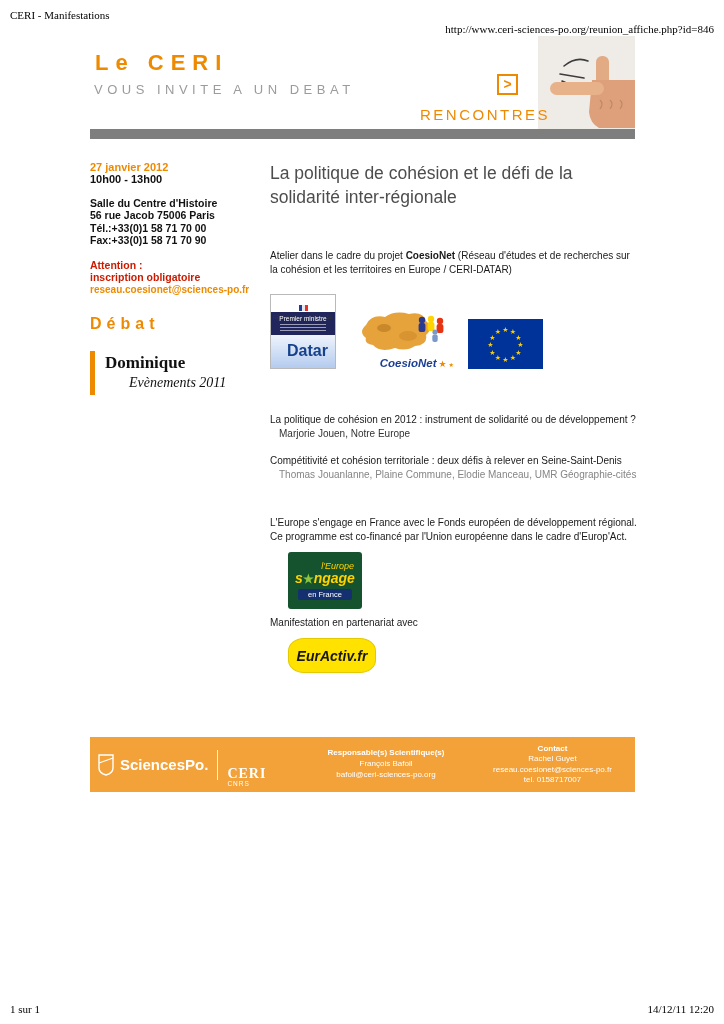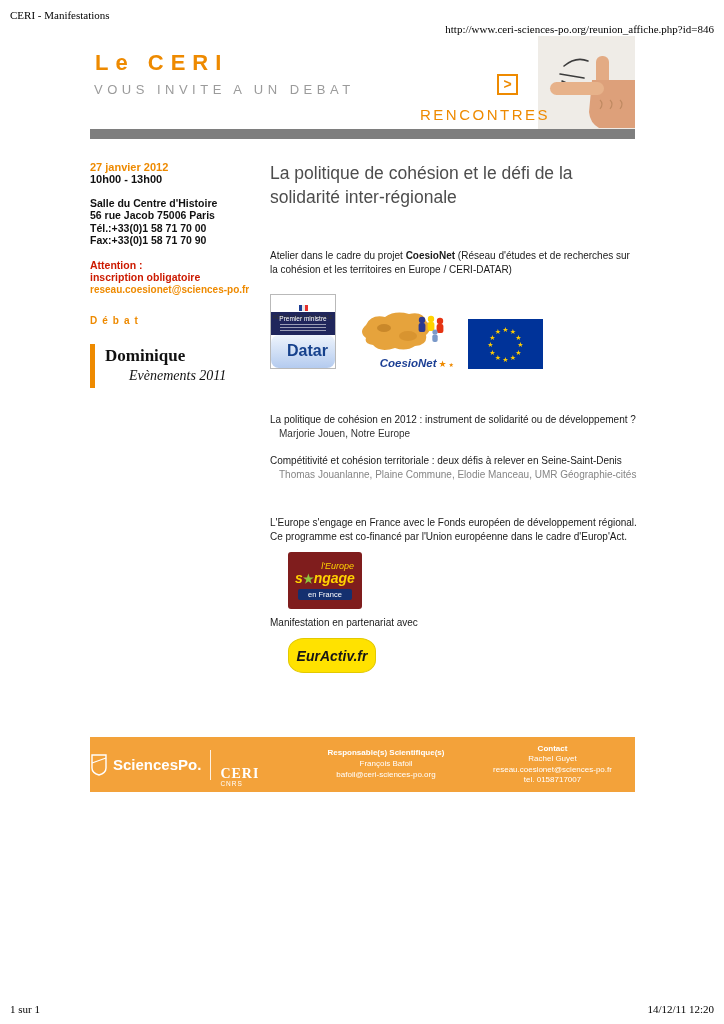--- a/index.html
+++ b/index.html
@@ -28,21 +28,21 @@
              color: #ee8a00; }
   .gray-bar { position: absolute; left: 90px; top: 129px; width: 545px; height: 10px; background: #7e7e7e; }
 
   
   .sidebar { position: absolute; left: 90px; top: 161px; width: 178px; font-size: 10.5px; color: #111; }
   .sb-date { color: #ee8a00; font-weight: bold; font-size: 11px; }
   .sb-time { font-weight: bold; font-size: 11px; margin-bottom: 12px; }
   .sb-venue div { font-weight: bold; line-height: 1.18; }
   .sb-attention { margin-top: 12px; color: #cc1a00; font-weight: bold; line-height: 1.18; }
   .sb-email { color: #ee8a00; font-weight: bold; font-size: 10px; margin-top: 1px; text-decoration: none; display:block; }
-  .sb-debat { margin-top: 20px; color: #ee8a00; font-weight: bold; font-size: 10px; letter-spacing: 5px; }
+  .sb-debat { margin-top: 20px; color: #ee8a00; font-weight: bold; font-size: 16px; letter-spacing: 5px; }
   .sb-calendar { margin-top: 18px; border-left: 5px solid #ee8a00; padding: 2px 0 4px 10px;
                  font-family: "Liberation Serif", serif; }
   .cal-title { font-weight: bold; font-size: 17px; color: #111; }
   .cal-sub   { font-style: italic; font-size: 14px; color: #111; margin-top: 2px; margin-left: 24px; }
 
   
   .main { position: absolute; left: 270px; top: 162px; width: 370px; }
   .main-title { font-size: 17.5px; font-weight: 400; color: #4d4d4d; line-height: 1.35;
                 max-width: 350px; margin-bottom: 40px; }
   .intro { font-size: 10px; color: #1a1a1a; line-height: 1.35; margin-bottom: 18px; }
@@ -50,54 +50,54 @@
 
   .logos-row { display: flex; align-items: flex-end; gap: 14px; margin-bottom: 44px; }
   .logo-datar { width: 66px; border: 1px solid #b9b9b9; background: #fff; }
   .rf-block { height: 17px; text-align: center; padding-top: 2px; }
   .rf-flag i { display: inline-block; width: 3px; height: 6px; }
   .rf-flag .b { background: #1c3e94; } .rf-flag .w { background: #e8e8e8; } .rf-flag .r { background: #e5302c; }
   .rf-text { display: block; font-size: 4.5px; color: #333; letter-spacing: .2px; }
   .pm-block { background: #20265c; color: #fff; font-size: 6.5px; text-align: center; padding: 3px 0 4px; }
   .pm-lines i { display: block; height: 1px; background: rgba(255,255,255,.55); margin: 2px 9px 0; }
   .datar-block { background: linear-gradient(#eef4fc, #b4cbef); color: #16418c; font-weight: bold;
-                 font-size: 16px; text-align: center; padding: 7px 16px 8px; border-radius: 8px; }
+                 font-size: 16px; text-align: center; padding: 7px 16px 8px; }
   .logo-coesionet { width: 104px; }
   .coesio-text { display: flex; align-items: baseline; justify-content: flex-end; gap: 2px; margin-top: 1px; }
   .coesio-name { color: #1c3f94; font-weight: bold; font-style: italic; font-size: 11.5px; }
   .coesio-star1 { color: #ee8a00; font-size: 9px; }
   .coesio-star2 { color: #ee8a00; font-size: 6px; }
   .logo-euflag { line-height: 0; }
 
   .session { margin-bottom: 15px; }
   .session.last { margin-bottom: 36px; }
   .session-title { font-weight: normal; font-size: 10px; color: #1a1a1a; line-height: 1.3; }
   .session-speaker { font-size: 10px; color: #333; padding-left: 9px; margin-top: 2px; }
   .session-speaker.muted { color: #858585; }
 
   .funding { font-size: 10px; color: #1a1a1a; line-height: 1.35; margin-bottom: 9px; }
 
-  .logo-engage { width: 74px; height: 57px; background: #7f1d1d; margin-left: 18px; margin-bottom: 8px;
+  .logo-engage { width: 74px; height: 57px; background: #14532d; margin-left: 18px; margin-bottom: 8px;
                  display: flex; flex-direction: column; justify-content: center; align-items: center;
                  border-radius: 3px; }
   .eng-l1 { color: #ffd200; font-style: italic; font-size: 9px; align-self: flex-end; margin-right: 8px; }
   .eng-l2 { color: #ffd200; font-style: italic; font-weight: bold; font-size: 14px; line-height: 1.1; }
   .eng-star { color: #8dc63f; font-style: normal; font-size: 12px; }
   .eng-l3 { color: #fff; font-size: 7.5px; background: #14306f; padding: 1px 10px; margin-top: 3px; border-radius: 2px; }
 
   .partnership { font-size: 10px; color: #1a1a1a; margin-bottom: 10px; }
   .logo-euractiv { width: 88px; height: 35px; margin-left: 18px; background: #ffe200;
                    border: 1px solid #e3c900; border-radius: 16px / 13px;
                    display: flex; align-items: center; justify-content: center;
                    color: #161616; font-weight: bold; font-style: italic; font-size: 14px; }
 
   
   .band { position: absolute; left: 90px; top: 737px; width: 545px; height: 55px; background: #f3a23a;
           display: flex; align-items: center; color: #fff; z-index: 2; }
-  .band-left { display: flex; align-items: center; padding-left: 1px; width: 212px; }
+  .band-left { display: flex; align-items: center; padding-left: 8px; width: 212px; }
   .sp-name { font-weight: bold; font-size: 15px; margin-left: 6px; }
   .band-divider { width: 1px; height: 30px; background: rgba(255,255,255,.85); margin: 0 9px; }
   .ceri-wrap { line-height: 1; }
   .ceri-name { font-weight: bold; font-size: 14px; letter-spacing: 1px; font-family: "Liberation Serif", serif; margin-top: 25px; }
   .cnrs-name { font-size: 6.5px; letter-spacing: 1px; }
   .band-mid { width: 168px; text-align: center; font-size: 8px; line-height: 1.35; }
   .band-right { width: 165px; text-align: center; font-size: 8px; line-height: 1.3; }
   .band-title { font-weight: bold; }
   .band a { color: #fff; text-decoration: none; display: block; }
 </style>

